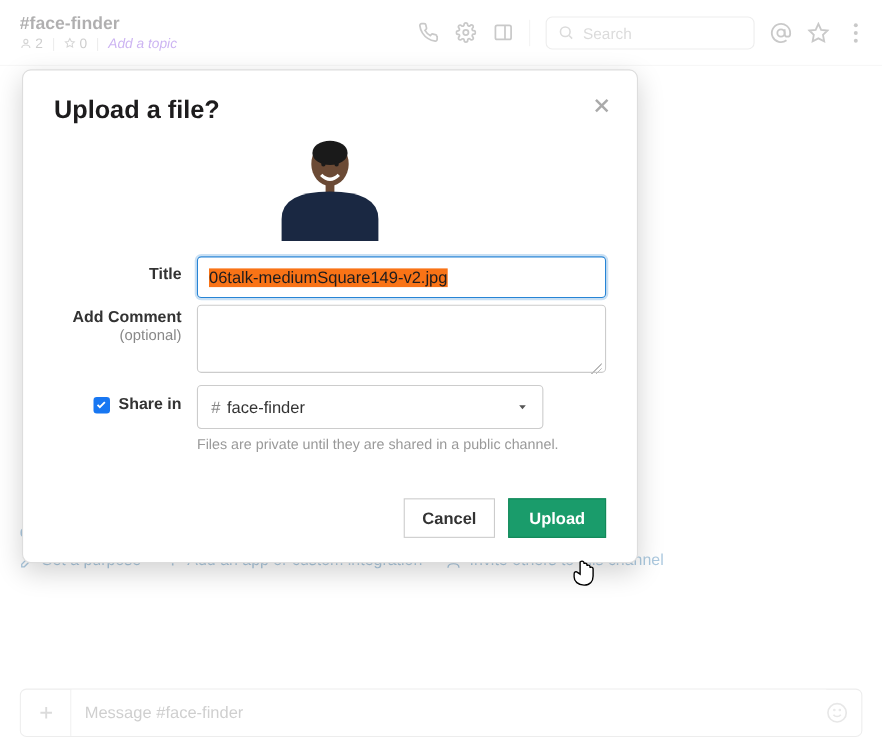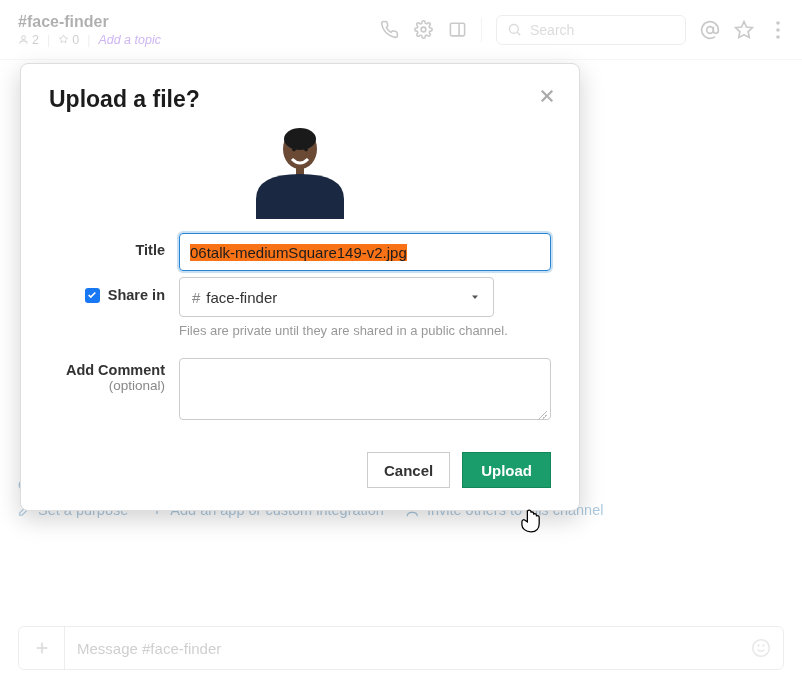--- a/index.html
+++ b/index.html
@@ -322,20 +322,31 @@
       <div class="form-field-col">
         <div style="position:relative;">
           <div class="text-input" style="display:flex;align-items:center;">
             <span class="text-input-sel">06talk-mediumSquare149-v2.jpg</span>
           </div>
         </div>
       </div>
     </div>
 
     <div class="form-row">
+      <div class="form-label-col" style="padding-top:4px;">
+        <span>Add Comment</span>
+        <span class="form-label-sub">(optional)</span>
+      </div>
+      <div class="form-field-col" style="position:relative;">
+        <textarea class="comment-box" style=""></textarea>
+        <div class="resize-handle"></div>
+      </div>
+    </div>
+
+    <div class="form-row">
       <div class="form-label-col" style="padding-top:0;">
         <div class="share-label-row">
           <span class="checkbox">
             <svg width="10" height="10" viewBox="0 0 24 24" fill="none" stroke="#fff" stroke-width="4">
                 <polyline points="20 6 9 17 4 12"></polyline>
               </svg>
           </span>
           <span style="font-weight:700;">Share in</span>
         </div>
       </div>
@@ -343,31 +354,20 @@
         <div class="share-select">
           <span><span class="hashprefix">#</span><span>face-finder</span></span>
           <svg width="12" height="12" viewBox="0 0 24 24" fill="#555">
               <polygon points="6 9 18 9 12 16"></polygon>
             </svg>
         </div>
         <div class="hint">Files are private until they are shared in a public channel.</div>
       </div>
     </div>
 
-    <div class="form-row">
-      <div class="form-label-col" style="padding-top:4px;">
-        <span>Add Comment</span>
-        <span class="form-label-sub">(optional)</span>
-      </div>
-      <div class="form-field-col" style="position:relative;">
-        <textarea class="comment-box" style=""></textarea>
-        <div class="resize-handle"></div>
-      </div>
-    </div>
-
     <div class="modal-footer">
       <div class="btn btn-cancel">Cancel</div>
       <div class="btn btn-upload">Upload</div>
     </div>
   </div>
 </div>
 
 <svg class="cursor-img" width="22" height="26" viewBox="0 0 22 26">
   <path d="M7 2 L7 14 L4 12 C3 11 1 12 1 14 L1 17 C1 21 5 25 11 25 C17 25 20 21 20 16 L20 9 C20 8 19 7 18 7 C18 7 17 7 17 8 L17 7 C17 6 16 5 15 5 C14 5 14 6 14 6 L14 5 C14 4 13 3 12 3 C11 3 11 4 11 4 L11 3 C11 2 10 1 9 1 C8 1 7 2 7 2 Z" fill="#fff" stroke="#000" stroke-width="1.4"></path>
 </svg>

